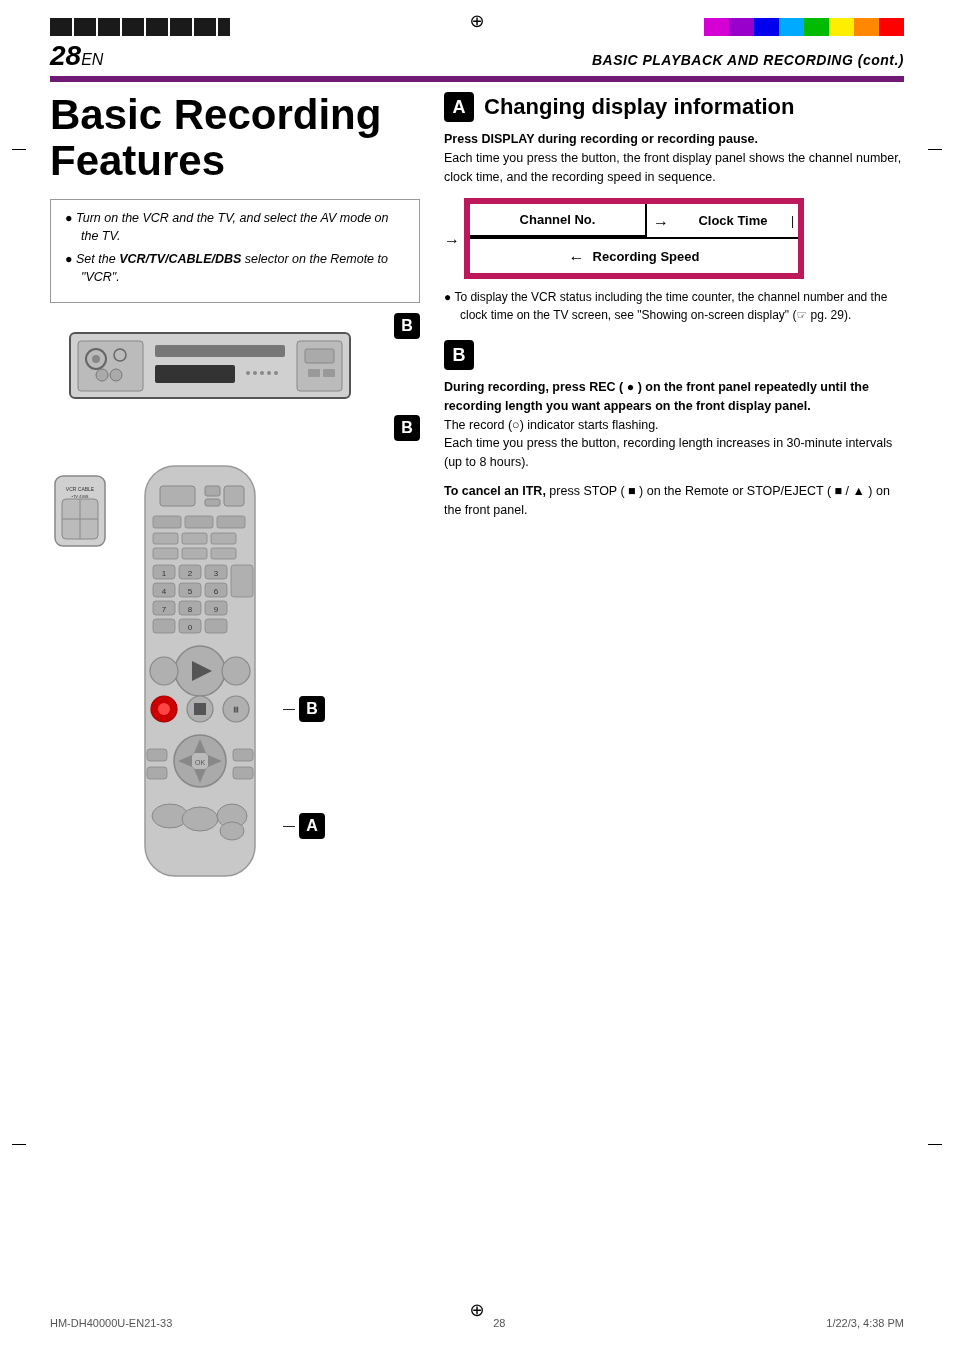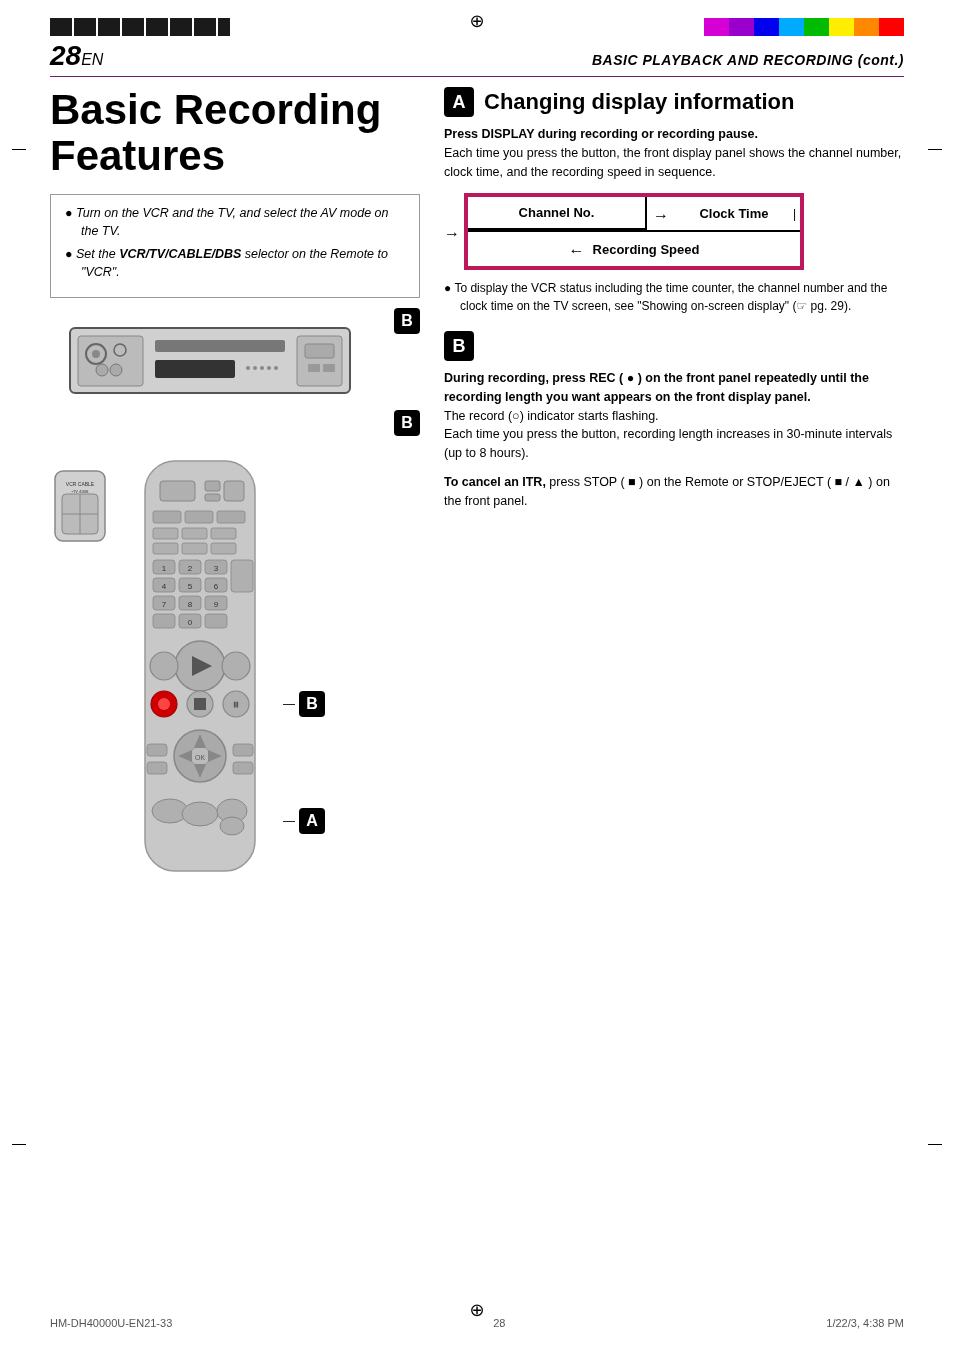--- a/index.html
+++ b/index.html
@@ -85,21 +85,21 @@
       right: 12px;
       font-size: 14px;
     }
 
     
     .header {
       display: flex;
       justify-content: space-between;
       align-items: baseline;
       margin-bottom: 10px;
-      border-bottom: 1px solid #701a75;
+      border-bottom: 6px solid #701a75;
       padding-bottom: 4px;
     }
     .page-num {
       font-size: 28px;
       font-weight: bold;
       font-style: italic;
     }
     .page-num .en {
       font-size: 16px;
       font-weight: normal;
@@ -212,21 +212,21 @@
     .section-body p {
       margin-bottom: 6px;
     }
 
     
     .diagram-container {
       position: relative;
       margin: 10px 0;
     }
     .diagram-outer {
-      border: 4px solid #be185d;
+      border: 6px solid #be185d;
       width: 340px;
     }
     .diag-top-row {
       display: flex;
     }
     .diag-cell-left {
       flex: 1;
       border-right: 2px solid #000;
       border-bottom: 2px solid #000;
       padding: 8px 12px;

